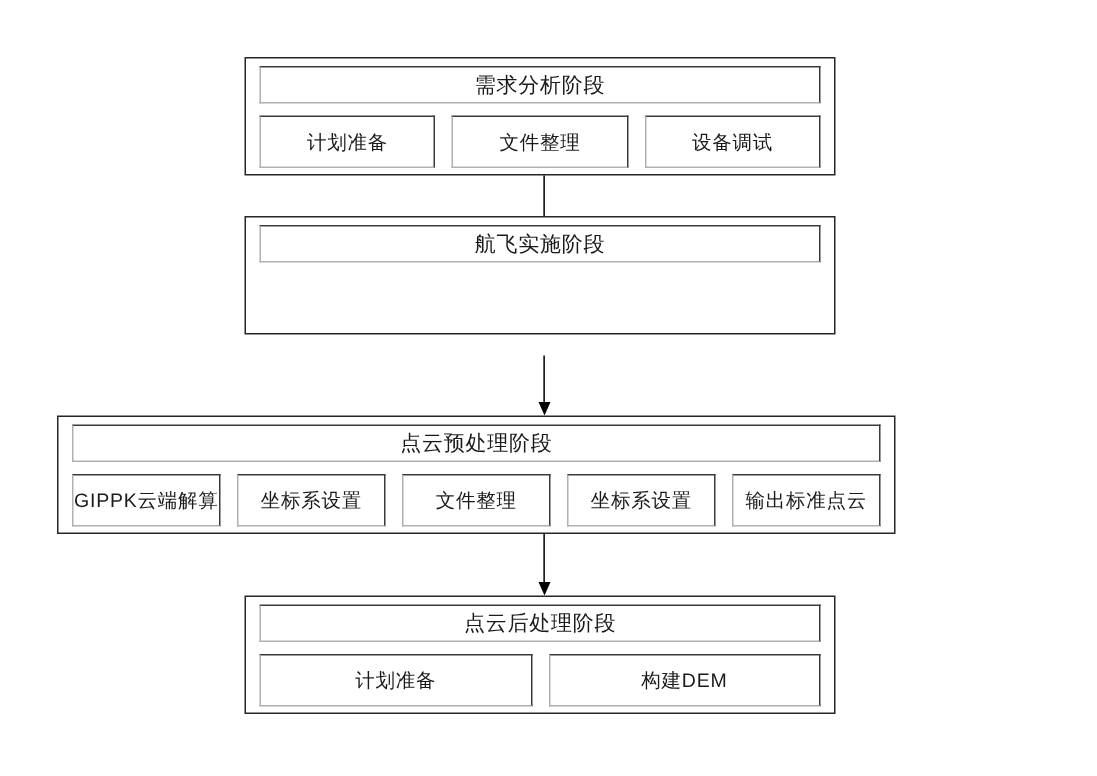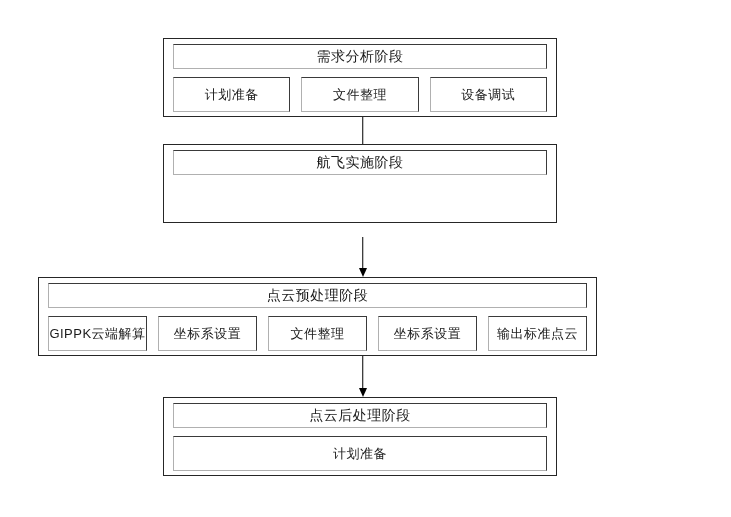--- a/index.html
+++ b/index.html
@@ -128,16 +128,17 @@
 
   <div class="flow-arrow" style="top:356px;height:41px">
     <span class="shaft"></span>
     <span class="head"></span>
   </div>
 
   <section class="stage stage-narrow" style="top:397px">
     <div class="stage-title">点云后处理阶段</div>
     <div class="stage-items">
       <div class="step-box">计划准备</div>
+      <div class="step-box">构建DEM</div>
     </div>
   </section>
 
 </div>
 
 </body></html>

